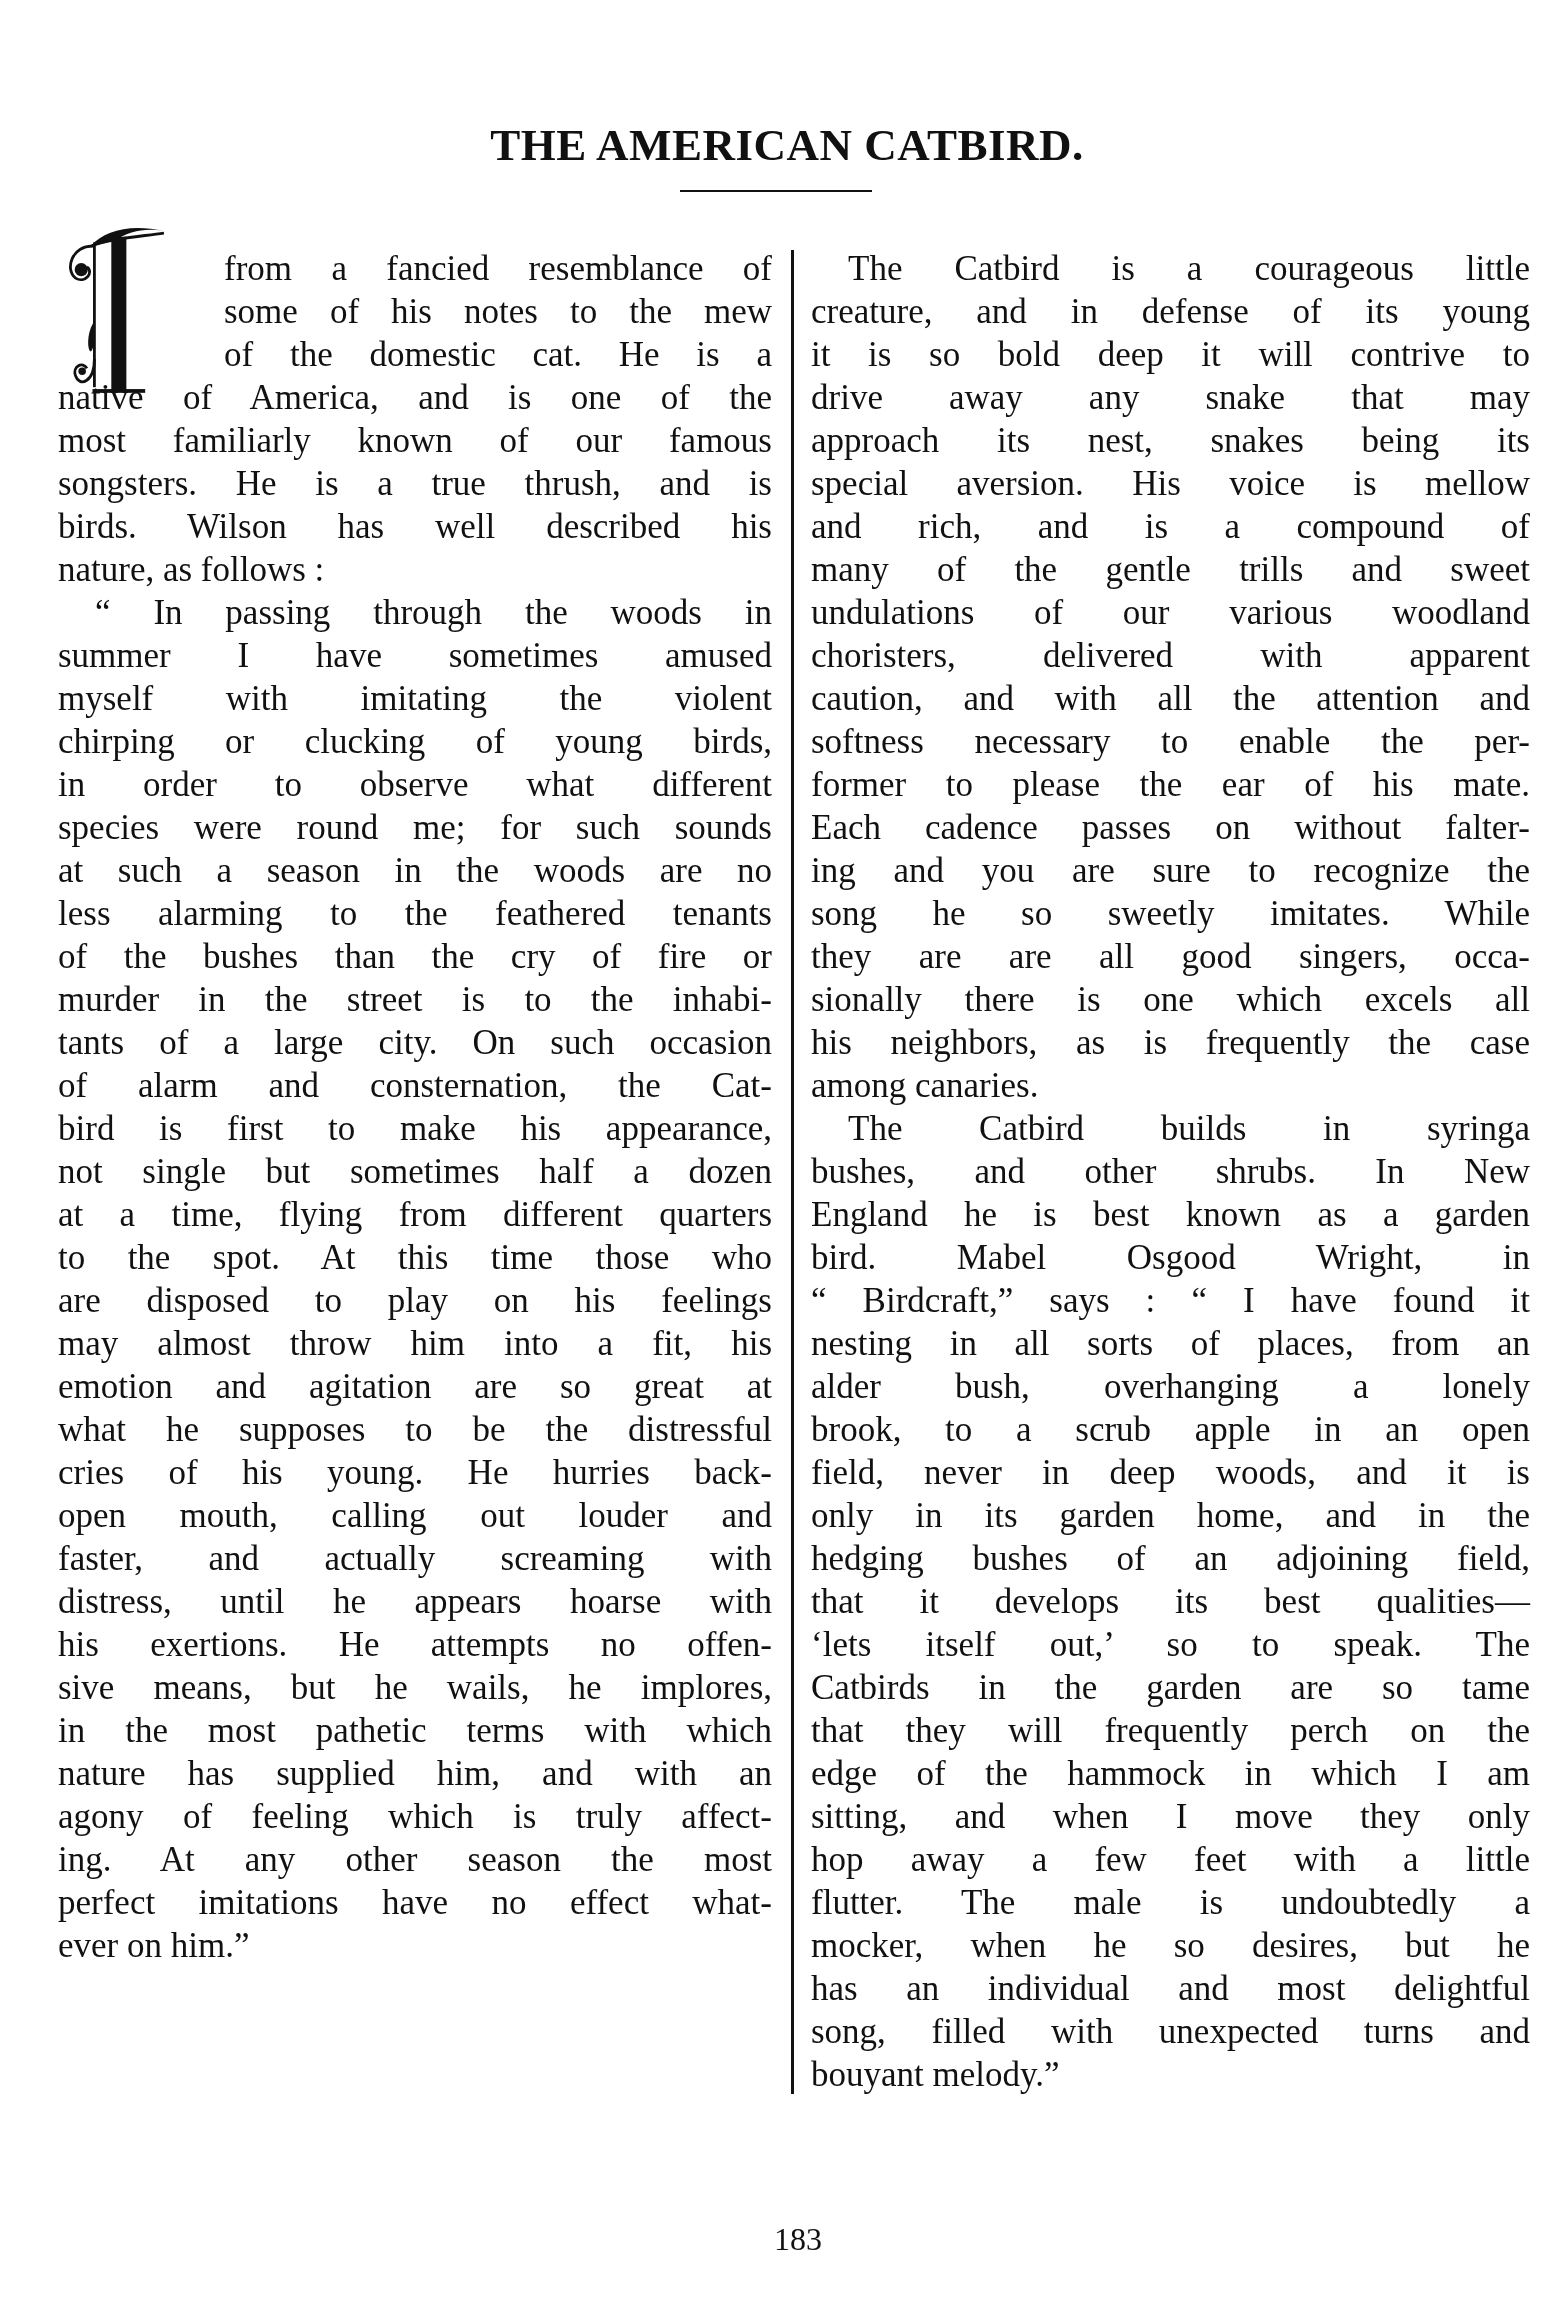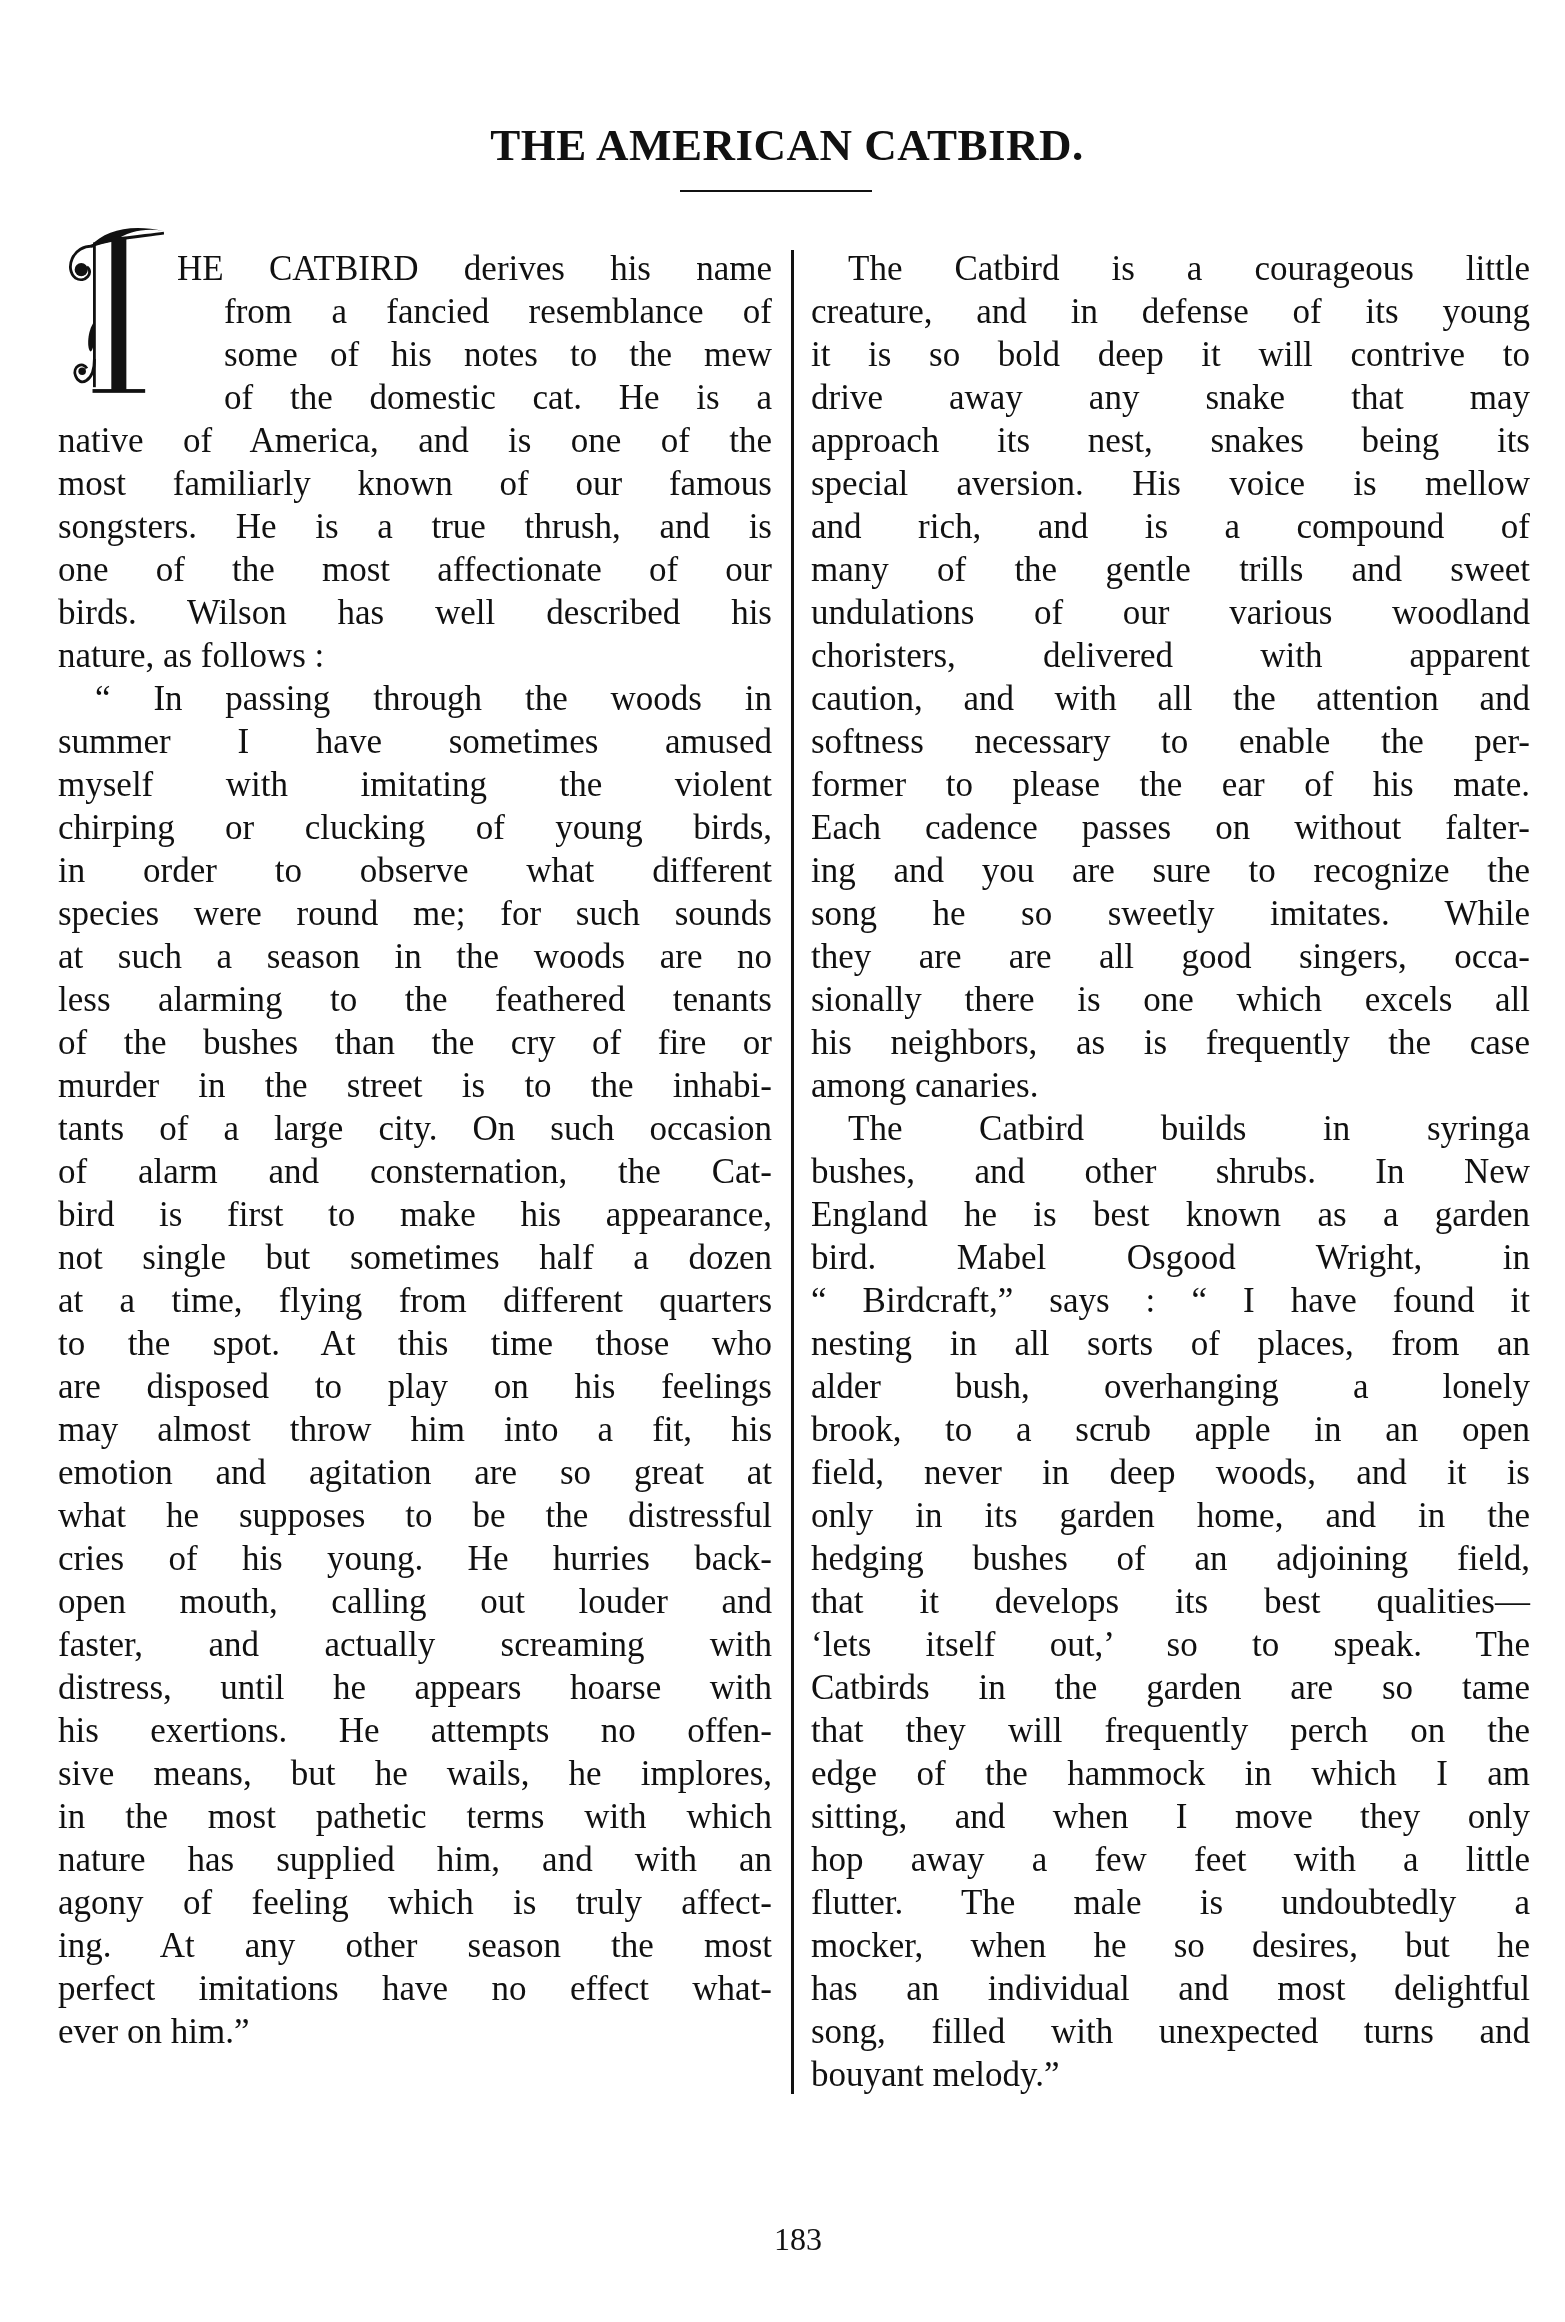--- a/index.html
+++ b/index.html
@@ -65,28 +65,26 @@
     <path d="M44 110 C 36 120, 36 140, 40 142 C 44 140, 44 125, 44 110 Z" fill="#111"></path>
 
     <path d="M44 150 C 44 175, 28 180, 24 168 C 20 158, 32 152, 36 160" stroke="#111" stroke-width="3" fill="none"></path>
     <circle cx="31" cy="163" r="4" fill="#111"></circle>
 
     <rect x="42" y="182" width="56" height="4" fill="#111"></rect>
   </svg>
 </div>
 
 <div class="col col-left" id="col-left">
-    <span class="line indent-drop-first">HE CATBIRD derives his name</span>
     <span class="line indent-drop">from a fancied resemblance of</span>
     <span class="line indent-drop">some of his notes to the mew</span>
     <span class="line indent-drop">of the domestic cat. He is a</span>
     <span class="line">native of America, and is one of the</span>
     <span class="line">most familiarly known of our famous</span>
     <span class="line">songsters. He is a true thrush, and is</span>
-    <span class="line">one of the most affectionate of our</span>
     <span class="line">birds. Wilson has well described his</span>
     <span class="line last">nature, as follows :</span>
     <span class="line para">“ In passing through the woods in</span>
     <span class="line">summer I have sometimes amused</span>
     <span class="line">myself with imitating the violent</span>
     <span class="line">chirping or clucking of young birds,</span>
     <span class="line">in order to observe what different</span>
     <span class="line">species were round me; for such sounds</span>
     <span class="line">at such a season in the woods are no</span>
     <span class="line">less alarming to the feathered tenants</span>

